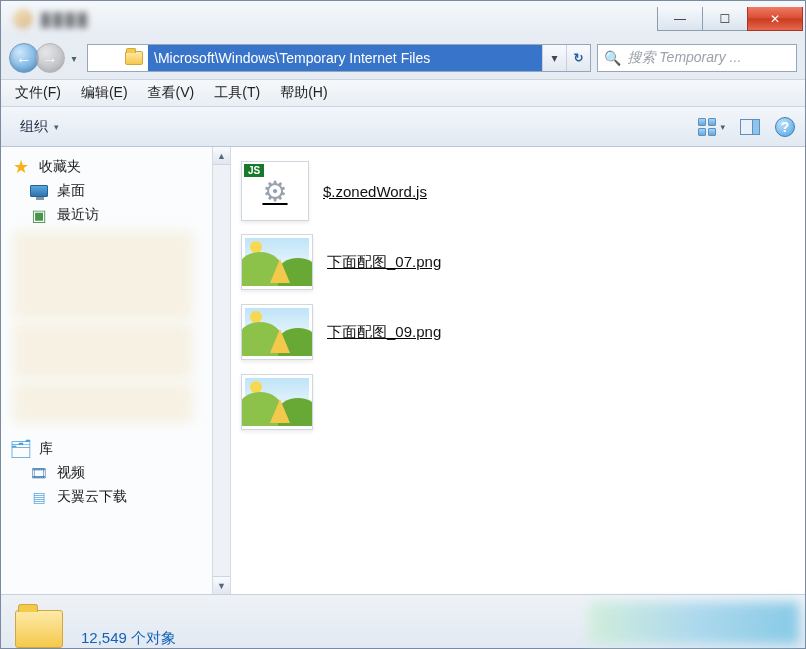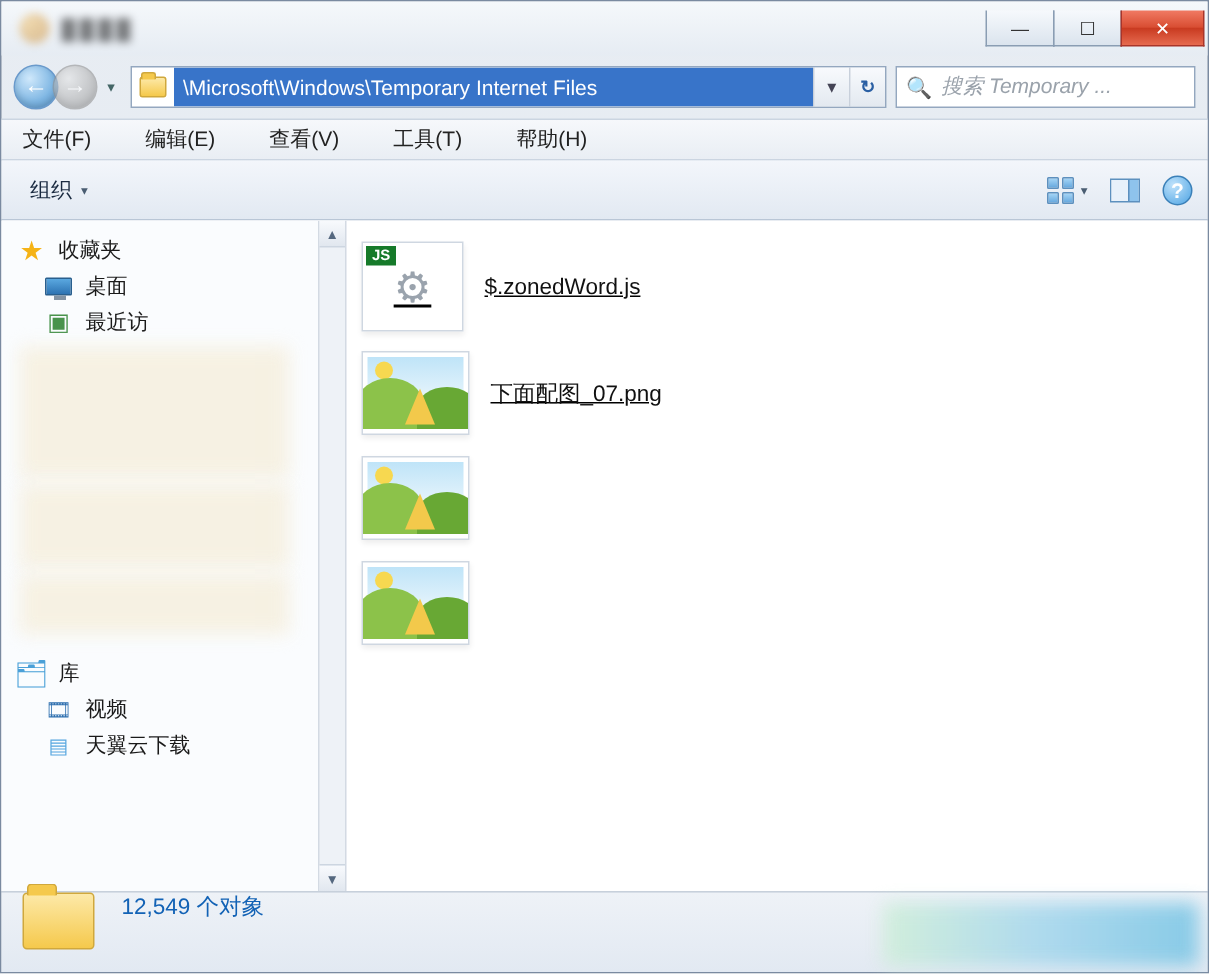--- a/index.html
+++ b/index.html
@@ -91,20 +91,21 @@
     margin-left: 2px;
   }
   .address-box {
     flex: 1;
     height: 28px;
     background: #fff;
     border: 1px solid #94a7bf;
     display: flex;
     align-items: center;
     overflow: hidden;
+    padding-left: 32px;
   }
   .address-icon {
     width: 22px; height: 22px;
     margin: 0 3px;
     display: flex; align-items: center; justify-content: center;
   }
   .folder-ico {
     width: 18px; height: 14px;
     background: linear-gradient(#fde9a8,#f5c94c);
     border: 1px solid #d0a83c;
@@ -156,21 +157,21 @@
 
   
   .menubar {
     height: 28px;
     background: linear-gradient(#f6f8fb, #e9eef4);
     border-top: 1px solid #cbd5e1;
     border-bottom: 1px solid #cbd5e1;
     display: flex;
     align-items: center;
     padding: 0 10px;
-    gap: 28px;
+    gap: 12px;
     font-size: 14px;
     color: #222;
   }
   .menu-item { padding: 2px 4px; }
 
   
   .toolbar {
     height: 40px;
     background: linear-gradient(#f3f6fb, #e2e9f2);
     border-bottom: 1px solid #b9c6d6;
@@ -334,21 +335,21 @@
   .img-hill2 { position: absolute; bottom: 3px; right: -6px; width: 40px; height: 28px; background: #68a834; border-radius: 50% 50% 0 0; }
   .img-cone { position: absolute; bottom: 6px; left: 28px; width: 0; height: 0; border-left: 10px solid transparent; border-right: 10px solid transparent; border-bottom: 24px solid #f3c94b; }
   .file-name { font-size: 15px; color: #111; }
 
   
   .statusbar {
     height: 54px;
     background: linear-gradient(#eef2f7, #e2e9f2);
     border-top: 1px solid #c7d0db;
     display: flex;
-    align-items: flex-start;
+    align-items: flex-end;
     padding: 0 14px;
     gap: 18px;
     position: relative;
   }
   .status-folder {
     width: 48px; height: 38px;
     background: linear-gradient(#fde9a8,#f5c94c);
     border: 1px solid #d0a83c;
     border-radius: 3px;
     position: relative;
@@ -519,20 +520,21 @@
       </div>
 
       <div class="file-row">
         <div class="img-thumb">
           <div class="img-sky"></div>
             <div class="img-sun"></div>
             <div class="img-hill1"></div>
             <div class="img-hill2"></div>
             <div class="img-cone"></div>
         </div>
+        <span class="file-name">下面配图_09.png</span>
       </div>
 
       <div class="file-row">
         <div class="img-thumb">
           <div class="img-sky"></div>
             <div class="img-sun"></div>
             <div class="img-hill1"></div>
             <div class="img-hill2"></div>
             <div class="img-cone"></div>
         </div>

